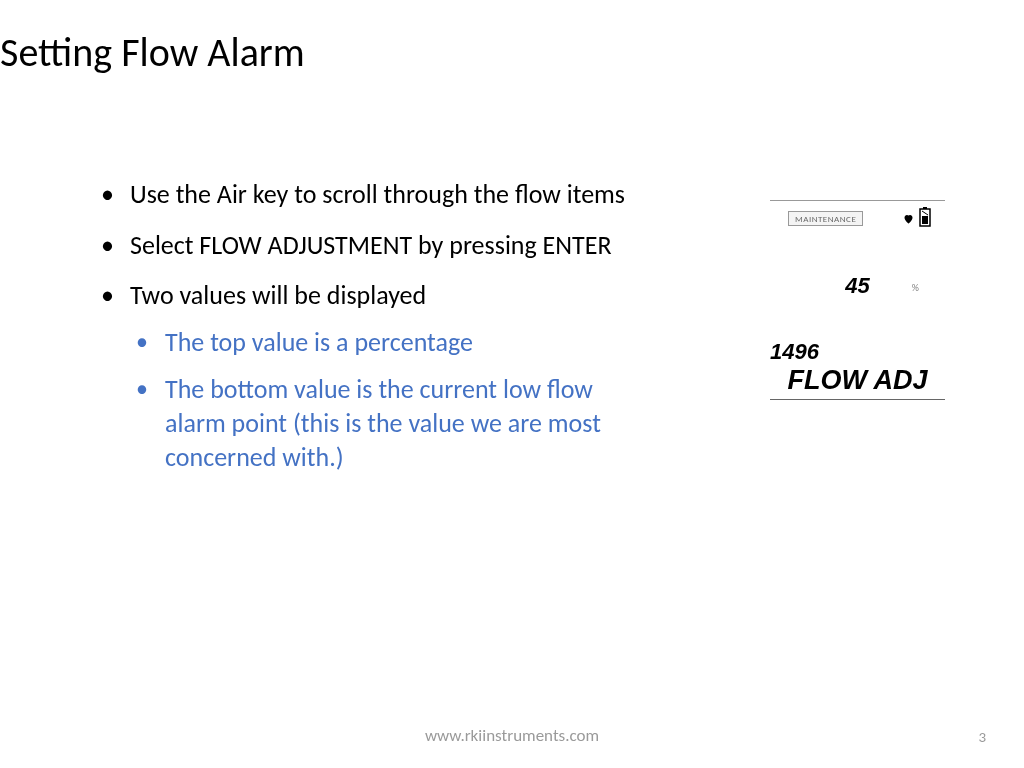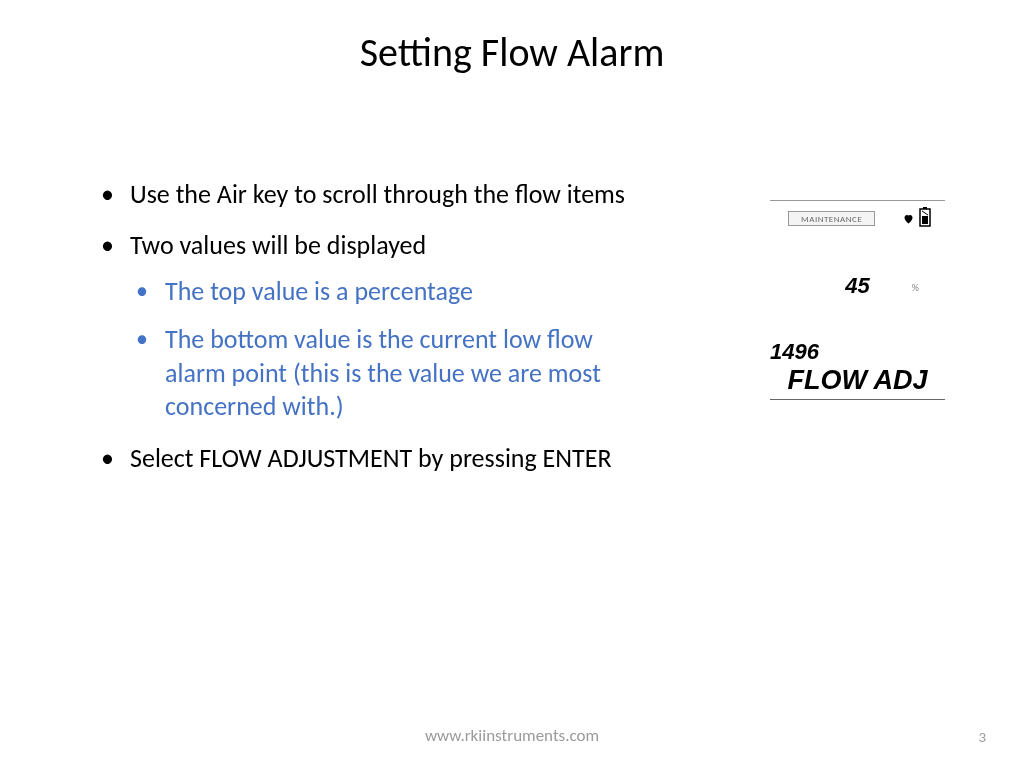--- a/index.html
+++ b/index.html
@@ -1,53 +1,53 @@
 <!DOCTYPE html>
 <html><head>
 <meta charset="utf-8">
 <style>
   * { margin: 0; padding: 0; box-sizing: border-box; }
   html, body { width: 1024px; height: 768px; font-family: Calibri, Arial, sans-serif; background: #fff; color: #000; }
   .slide { position: relative; width: 1024px; height: 768px; }
-  .title { position: absolute; top: 28px; left: 0; width: 1024px; text-align: center; font-size: 40px; font-weight: 400; }
+  .title { position: absolute; top: 28px; left: 0; width: 1024px; text-align: left; font-size: 40px; font-weight: 400; }
   .body-col { position: absolute; left: 95px; top: 178px; width: 560px; }
   ul.outer { list-style: none; }
   ul.outer > li { position: relative; padding-left: 35px; font-size: 26px; line-height: 1.25; margin-bottom: 18px; }
   ul.outer > li::before { content: "•"; position: absolute; left: 6px; top: 0; font-size: 26px; }
   ul.inner { list-style: none; margin-top: 14px; }
   ul.inner > li { position: relative; padding-left: 35px; font-size: 26px; line-height: 1.3; margin-bottom: 14px; color: #4472C4; }
   ul.inner > li::before { content: "•"; position: absolute; left: 6px; top: 0; font-size: 24px; color: #4472C4; }
   .fig { position: absolute; left: 770px; top: 200px; width: 175px; height: 200px; border-top: 1px solid #999; border-bottom: 1px solid #666; background: #fff; }
-  .fig .badge { position: absolute; left: 18px; top: 10px; font-size: 9px; letter-spacing: 0.5px; border: 1px solid #999; padding: 1px 12px; color: #666; background: #f4f4f4; }
+  .fig .badge { position: absolute; left: 18px; top: 10px; font-size: 9px; letter-spacing: 0.5px; border: 1px solid #999; padding: 1px 6px; color: #666; background: #f4f4f4; }
   .fig .iconrow { position: absolute; right: 14px; top: 6px; display: flex; align-items: center; gap: 4px; }
   .fig .v1 { position: absolute; width: 100%; text-align: center; top: 72px; font-weight: 700; font-style: italic; font-size: 22px; font-family: Arial, sans-serif; }
   .fig .pct { position: absolute; right: 26px; top: 80px; font-size: 10px; color: #888; }
   .fig .v2 { position: absolute; width: 100%; top: 138px; font-weight: 700; font-style: italic; font-size: 22px; font-family: Arial, sans-serif; }
   .fig .lab { position: absolute; width: 100%; text-align: center; top: 164px; font-weight: 700; font-style: italic; font-size: 27px; font-family: Arial, sans-serif; }
   .footer-url { position: absolute; bottom: 22px; left: 0; width: 1024px; text-align: center; font-size: 17px; color: #9a9a9a; }
   .footer-num { position: absolute; bottom: 22px; right: 38px; font-size: 15px; color: #9a9a9a; }
 </style>
 </head>
 <body>
 
 <div class="slide">
 
   <h1 class="title">Setting Flow Alarm</h1>
 
   <div class="body-col">
     <ul class="outer">
       <li>Use the Air key to scroll through the flow items</li>
+      <li>Select FLOW ADJUSTMENT by pressing ENTER</li>
       <li>
         <span>Two values will be displayed</span>
         <ul class="inner">
           <li>The top value is a percentage</li>
           <li>The bottom value is the current low flow alarm point (this is the value we are most concerned with.)</li>
         </ul>
       </li>
-      <li>Select FLOW ADJUSTMENT by pressing ENTER</li>
     </ul>
   </div>
 
   <div class="fig">
     <div class="badge">MAINTENANCE</div>
     <div class="iconrow">
       <span>
         <svg width="13" height="12" viewBox="0 0 24 24">
             <path d="M12 21s-8-5.3-8-12a5 5 0 0 1 8-4 5 5 0 0 1 8 4c0 6.7-8 12-8 12z" fill="#000"></path>
           </svg>

